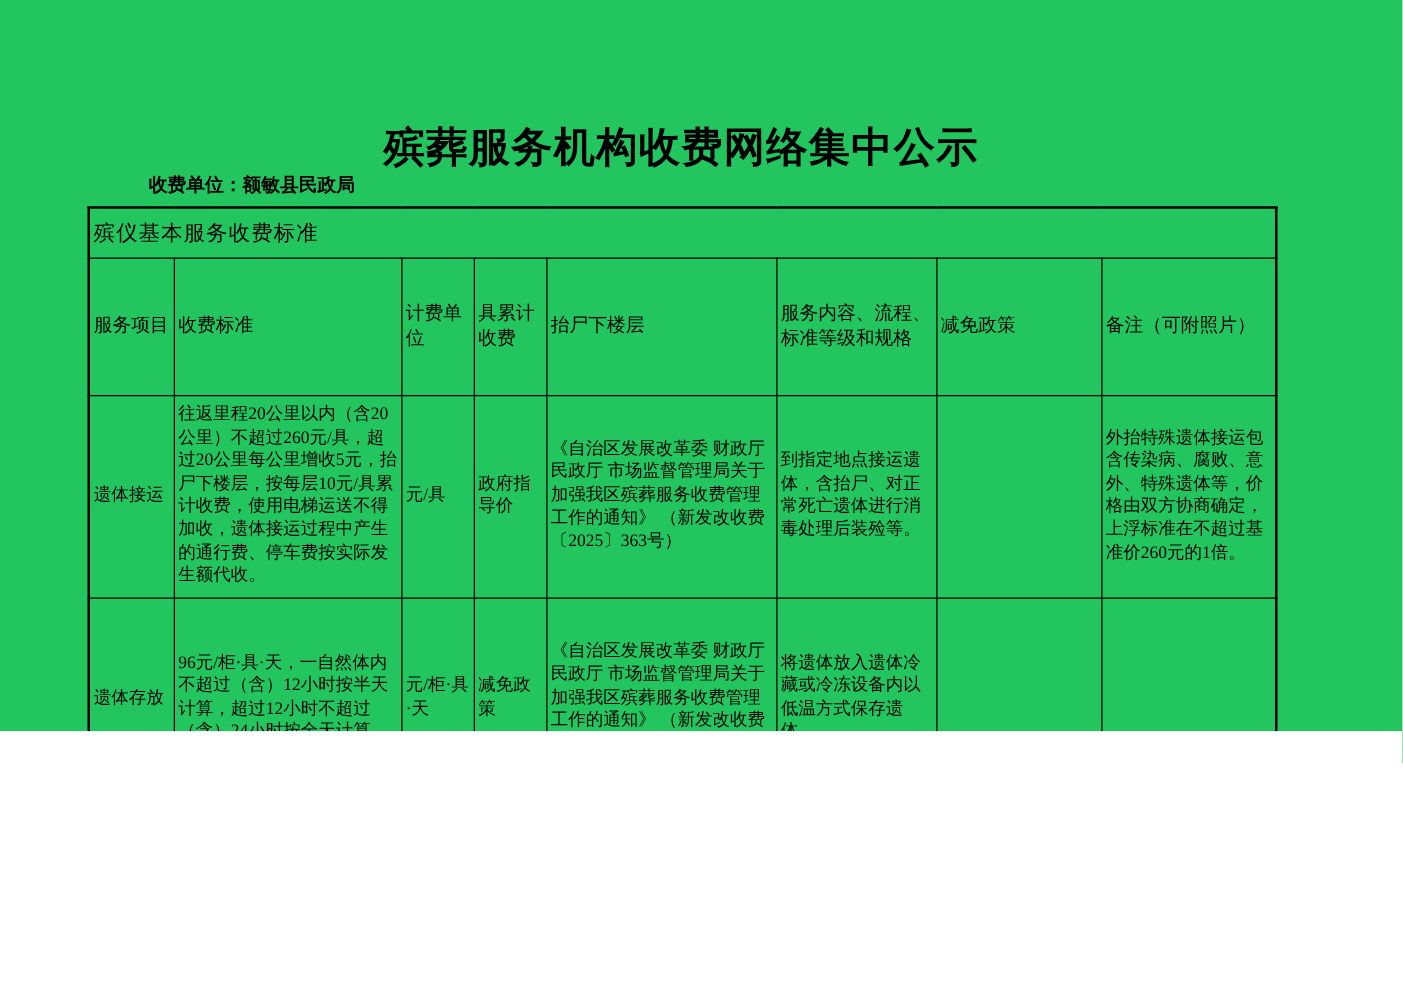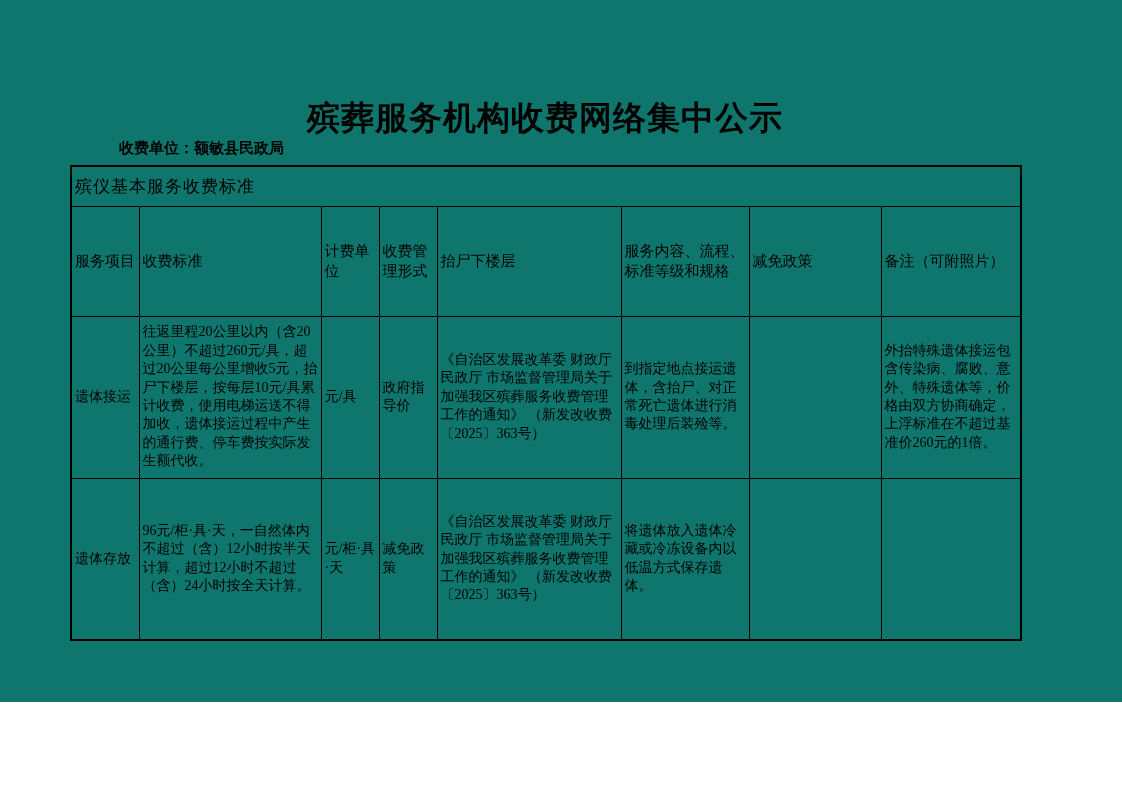--- a/index.html
+++ b/index.html
@@ -3,22 +3,22 @@
 <meta charset="utf-8">
 <style>
   html, body {
     margin: 0;
     padding: 0;
     background: #ffffff;
   }
   .page {
     position: relative;
     width: 1122px;
-    height: 702px;
-    background: #0f766e;
+    height: 585px;
+    background: #22c55e;
     color: #000000;
     font-family: "Liberation Serif", "DejaVu Serif", serif;
     overflow: hidden;
   }
   .doc-title {
     position: absolute;
     top: 96px;
     left: 70px;
     width: 950px;
     margin: 0;
@@ -95,21 +95,21 @@
 
     <tbody>
         <tr class="band-row">
       <th colspan="8">殡仪基本服务收费标准</th>
     </tr>
 
     <tr class="head-row">
       <th>服务项目</th>
       <th>收费标准</th>
       <th>计费单位</th>
-      <th>收费管理形式</th>
+      <th>具累计收费</th>
       <th>抬尸下楼层</th>
       <th>服务内容、流程、标准等级和规格</th>
       <th>减免政策</th>
       <th>备注（可附照片）</th>
     </tr>
 
     <tr class="data-row">
       <td class="c-service">遗体接运</td>
       <td>往返里程20公里以内（含20公里）不超过260元/具，超过20公里每公里增收5元，抬尸下楼层，按每层10元/具累计收费，使用电梯运送不得加收，遗体接运过程中产生的通行费、停车费按实际发生额代收。</td>
       <td>元/具</td>

